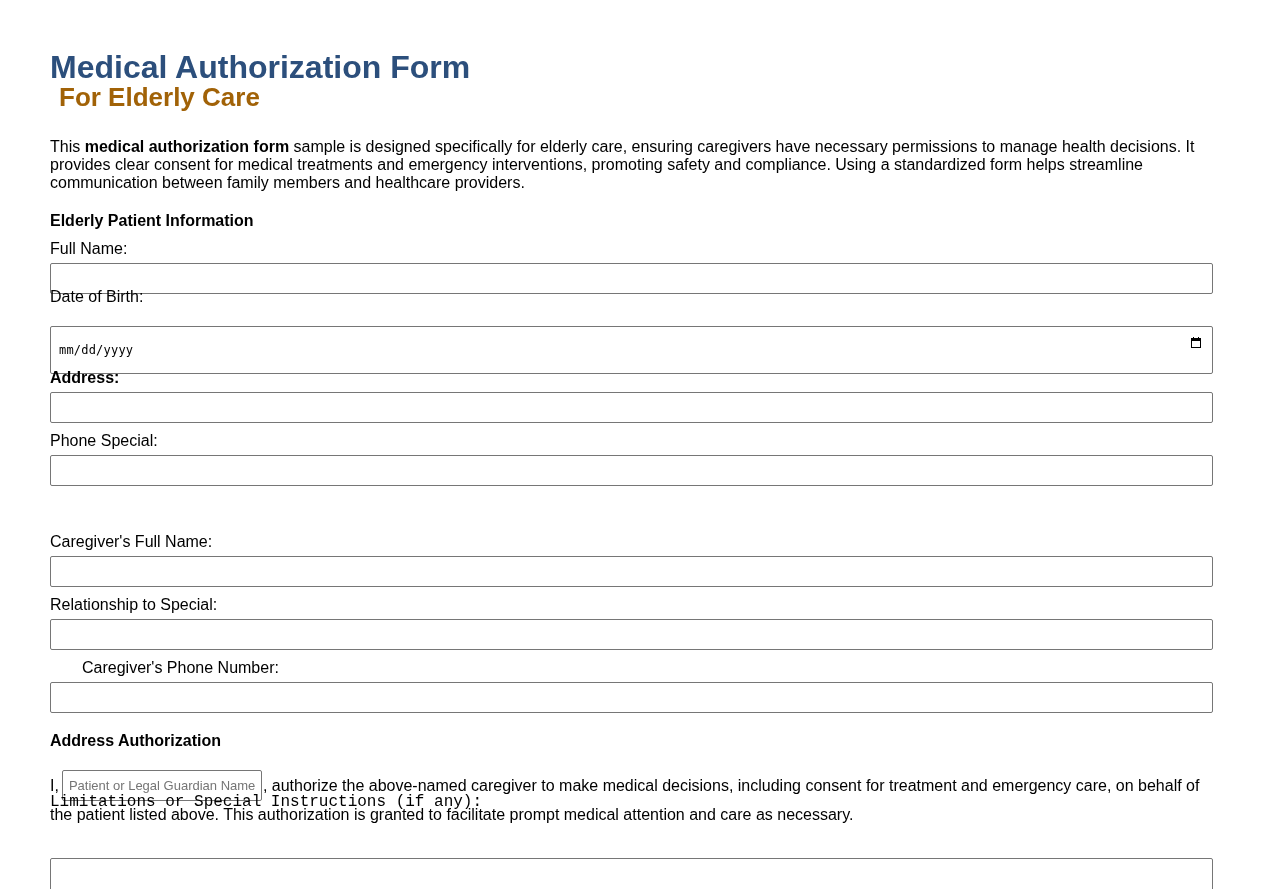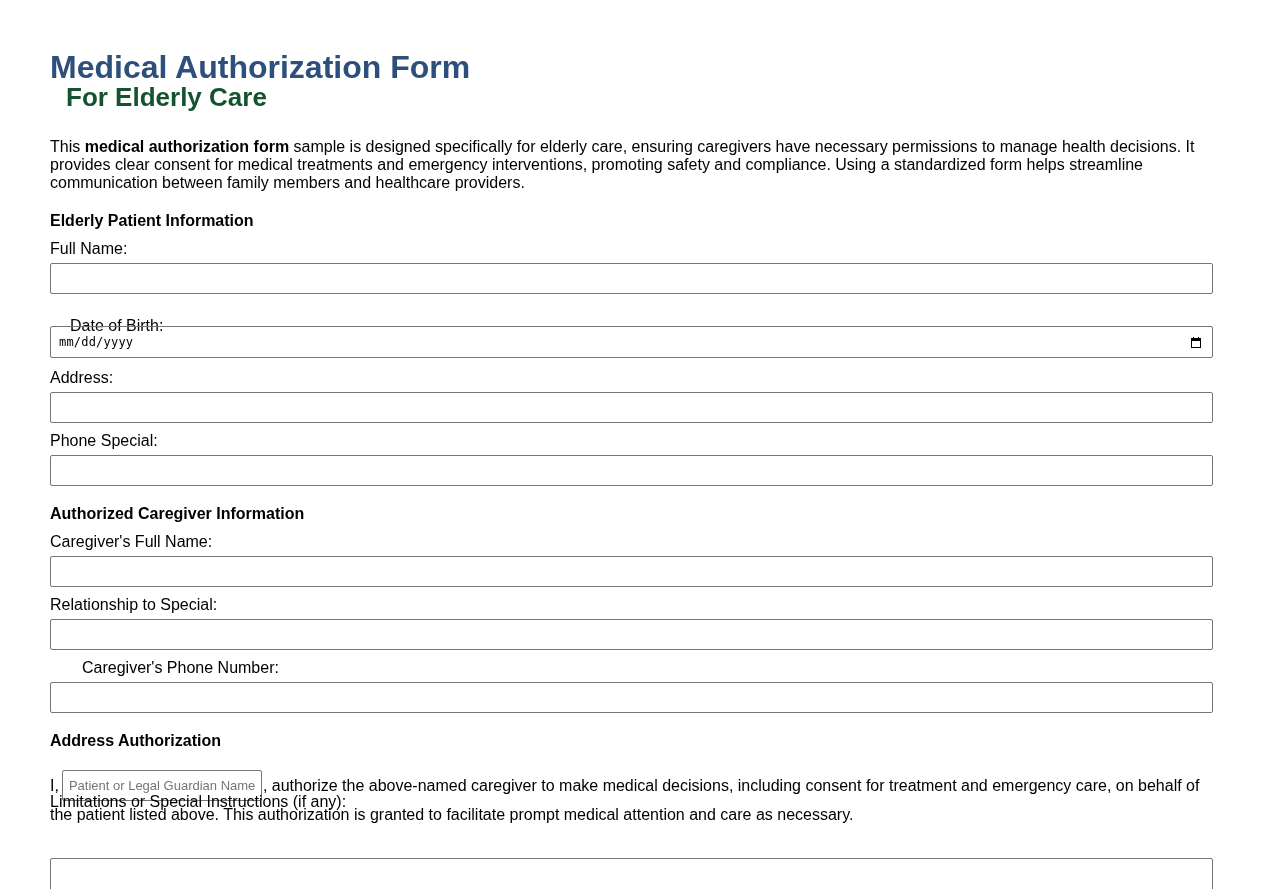--- a/index.html
+++ b/index.html
@@ -18,22 +18,22 @@
     .title {
       font-size: 32px;
       font-weight: bold;
       color: #2c4f7c;
       margin: 0;
       line-height: 38px;
     }
     .subtitle {
       font-size: 26px;
       font-weight: bold;
-      color: #14532d;
-      margin: -2px 0 0 16px;
+      color: #a16207;
+      margin: -2px 0 0 9px;
       line-height: 30px;
     }
     .intro {
       font-size: 16px;
       line-height: 18px;
       margin: 24px 0 0 0;
     }
     .intro b { font-weight: bold; }
     .section-title {
       font-size: 16px;
@@ -57,21 +57,21 @@
       background: #ffffff;
       margin: 0;
       padding: 0 8px;
       font-family: "Liberation Sans", sans-serif;
       font-size: 13px;
     }
     .date-field {
       position: relative;
       box-sizing: border-box;
       width: 1163px;
-      height: 32px;
+      height: 48px;
       border: 1px solid #767676;
       border-radius: 2px;
       display: flex;
       align-items: center;
       padding: 14px 8px;
     }
     .date-text {
       font-family: "DejaVu Sans Mono", monospace;
       font-size: 12px;
       color: #000000;
@@ -126,47 +126,46 @@
   <h1 class="title abs" style="top:48px;">Medical Authorization Form</h1>
   <h2 class="subtitle abs" style="top:84px;">For Elderly Care</h2>
 
   <p class="intro abs" style="top:138px; width:1163px; margin:0;"><span>This </span><b>medical authorization form</b><span> sample is designed specifically for elderly care, ensuring caregivers have necessary permissions to manage health decisions. It provides clear consent for medical treatments and emergency interventions, promoting safety and compliance. Using a standardized form helps streamline communication between family members and healthcare providers.</span></p>
 
   <div class="section-title abs" style="top:212px;">Elderly Patient Information</div>
 
   <label class="lbl abs" style="top:240px;">Full Name:</label>
   <input class="field abs" style="top: 263px;" type="text" value="">
 
-  <label class="lbl abs" style="top:317px;margin-left:20px;">Date of Birth:</label>
+  <label class="lbl abs" style="top:288px;">Date of Birth:</label>
   <div class="date-field abs" style="top:326px;">
     <span class="date-text">mm/dd/yyyy</span>
     <svg class="cal-icon" viewBox="0 0 10 11">
       <rect x="0.5" y="1.5" width="9" height="9" fill="none" stroke="#000" stroke-width="1"></rect>
       <rect x="0.5" y="1.5" width="9" height="2.5" fill="#000"></rect>
       <rect x="2" y="0" width="1" height="2" fill="#000"></rect>
       <rect x="7" y="0" width="1" height="2" fill="#000"></rect>
     </svg>
   </div>
 
-  <label class="lbl abs" style="top:369px;">Address:</label>
+  <label class="lbl abs" style="top:369px;font-weight:bold;">Address:</label>
   <input class="field abs" style="top: 392px;" type="text" value="">
 
   <label class="lbl abs" style="top:432px;">Phone Special:</label>
   <input class="field abs" style="top: 455px;" type="text" value="">
 
-  <div class="section-title abs" style="top:505px;">Authorized Caregiver Information</div>
 
   <label class="lbl abs" style="top:533px;">Caregiver's Full Name:</label>
   <input class="field abs" style="top: 556px;" type="text" value="">
 
   <label class="lbl abs" style="top:596px;">Relationship to Special:</label>
   <input class="field abs" style="top: 619px;" type="text" value="">
 
   <label class="lbl abs" style="top:659px;margin-left:32px;">Caregiver's Phone Number:</label>
   <input class="field abs" style="top: 682px;" type="text" value="">
 
   <div class="section-title abs" style="top:732px;">Address Authorization</div>
 
   <p class="para abs" style="top:771px; width:1163px;"><span>I,</span><input class="inline-field" type="text" placeholder="Patient or Legal Guardian Name" style=""><span>, authorize the above-named caregiver to make medical decisions, including consent for treatment and emergency care, on behalf of the patient listed above. This authorization is granted to facilitate prompt medical attention and care as necessary.</span></p>
 
-  <label class="lbl abs" style="top:793px;">Limitations or Special Instructions (if any):</label>
+  <label class="lbl abs" style="top:793px;font-family:Liberation Mono, monospace;">Limitations or Special Instructions (if any):</label>
   <textarea class="textarea abs" style="top: 858px;"></textarea>
 </div>
 
 </body></html>

